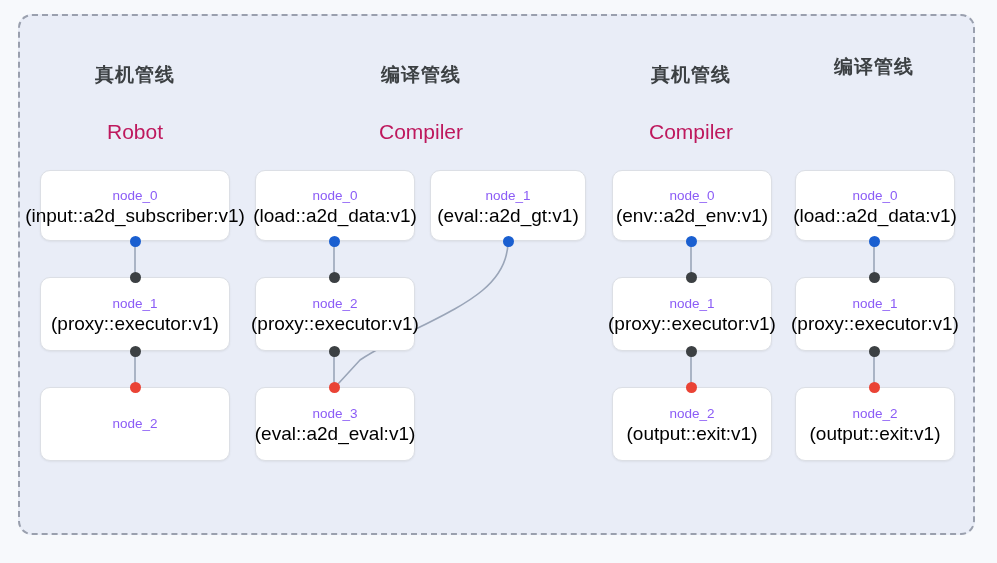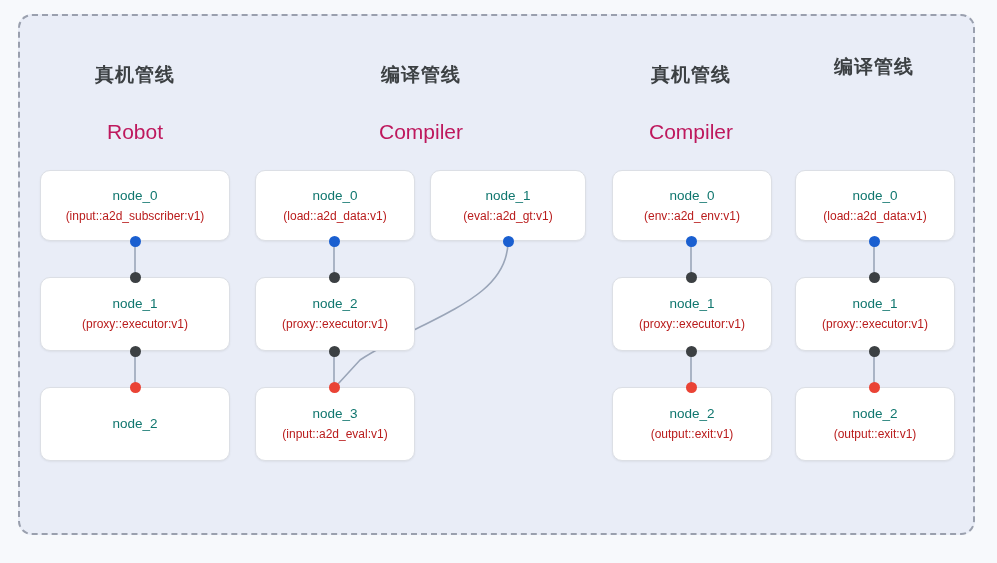--- a/index.html
+++ b/index.html
@@ -36,22 +36,22 @@
   .node{
     position:absolute;box-sizing:border-box;
     background:#ffffff;
     border:1px solid #dcdfe5;
     border-radius:10px;
     box-shadow:0 1px 2px rgba(60,64,67,0.08);
     display:flex;flex-direction:column;
     align-items:center;justify-content:center;
     z-index:3;
   }
-  .node .n-id{font-size:13.5px;color:#0f766e;line-height:20px;}
-  .node .n-type{font-size:12px;color:#b91c1c;line-height:20px;white-space:nowrap;}
+  .node .n-id{font-size:13.5px;color:#8b5cf6;line-height:20px;}
+  .node .n-type{font-size:19px;color:#000000;line-height:20px;white-space:nowrap;}
 
   .dot{position:absolute;border-radius:50%;z-index:5;}
   .dot.blue{width:11px;height:11px;background:#1a5fd0;}
   .dot.dark{width:11px;height:11px;background:#3c4043;}
   .dot.red{width:11px;height:11px;background:#ea4335;}
 </style>
 </head>
 <body>
 
 <div id="stage">
@@ -113,21 +113,21 @@
   <div class="node" style="left:430px;top:170px;width:156px;height:71px;">
     <div class="n-id">node_1</div>
     <div class="n-type">(eval::a2d_gt:v1)</div>
   </div>
   <div class="node" style="left:255px;top:277px;width:160px;height:74px;">
     <div class="n-id">node_2</div>
     <div class="n-type">(proxy::executor:v1)</div>
   </div>
   <div class="node" style="left:255px;top:387px;width:160px;height:74px;">
     <div class="n-id">node_3</div>
-    <div class="n-type">(input::a2d_eval:v1)</div>
+    <div class="n-type">(eval::a2d_eval:v1)</div>
   </div>
   <div class="dot blue" style="left:328.5px;top:236px;"></div>
   <div class="dot blue" style="left:502.5px;top:236px;"></div>
   <div class="dot dark" style="left:328.5px;top:272px;"></div>
   <div class="dot dark" style="left:328.5px;top:346px;"></div>
   <div class="dot red" style="left:328.5px;top:382px;"></div>
 
   <div class="node" style="left:612px;top:170px;width:160px;height:71px;">
     <div class="n-id">node_0</div>
     <div class="n-type">(env::a2d_env:v1)</div>

